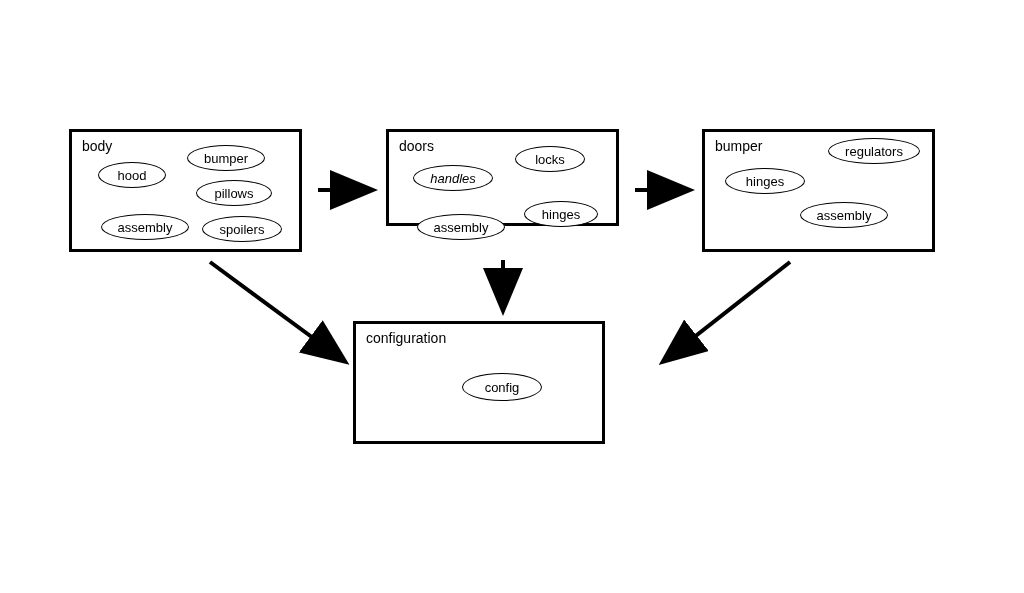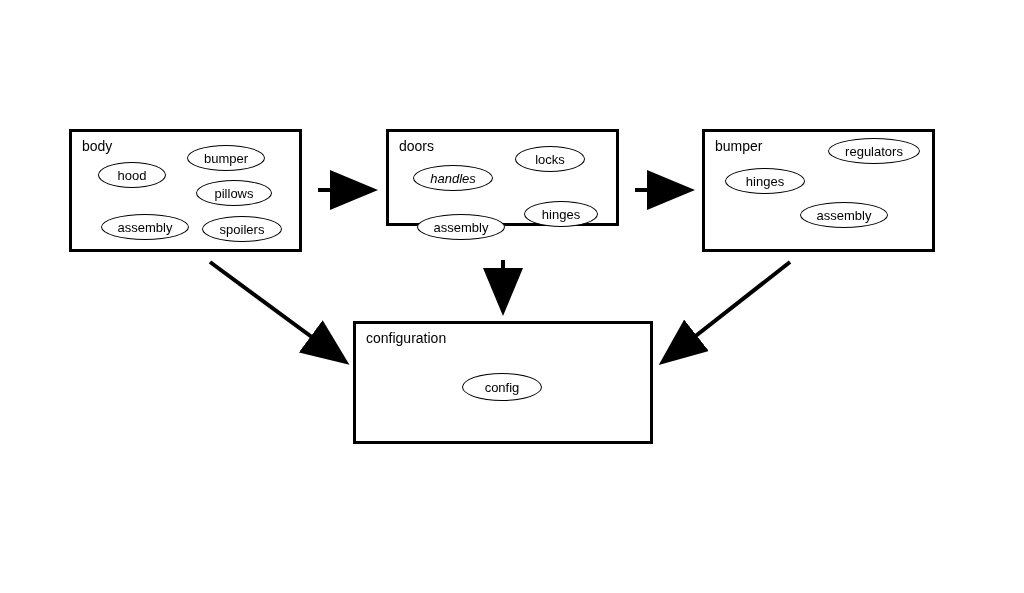--- a/index.html
+++ b/index.html
@@ -100,21 +100,21 @@
 <div class="ellipse" style="left:725px; top:168px; width:80px; height:26px;">
     <span>hinges</span>
   </div>
 <div class="ellipse" style="left:828px; top:138px; width:92px; height:26px;">
     <span>regulators</span>
   </div>
 <div class="ellipse" style="left:800px; top:202px; width:88px; height:26px;">
     <span>assembly</span>
   </div>
 
-<div class="box" style="left:353px; top:321px; width:300px; height:123px;padding-left:32px;">
+<div class="box" style="left:353px; top:321px; width:252px; height:123px;padding-left:32px;">
   <div class="box-title">configuration</div>
 </div>
 <div class="ellipse" style="left:462px; top:373px; width:80px; height:28px;">
     <span>config</span>
   </div>
 
 <svg class="connector">
   <defs>
     <marker id="arrowhead" markerWidth="12" markerHeight="10" refX="10" refY="5" orient="auto">
       <polygon points="0 0, 12 5, 0 10" fill="#000"></polygon>

